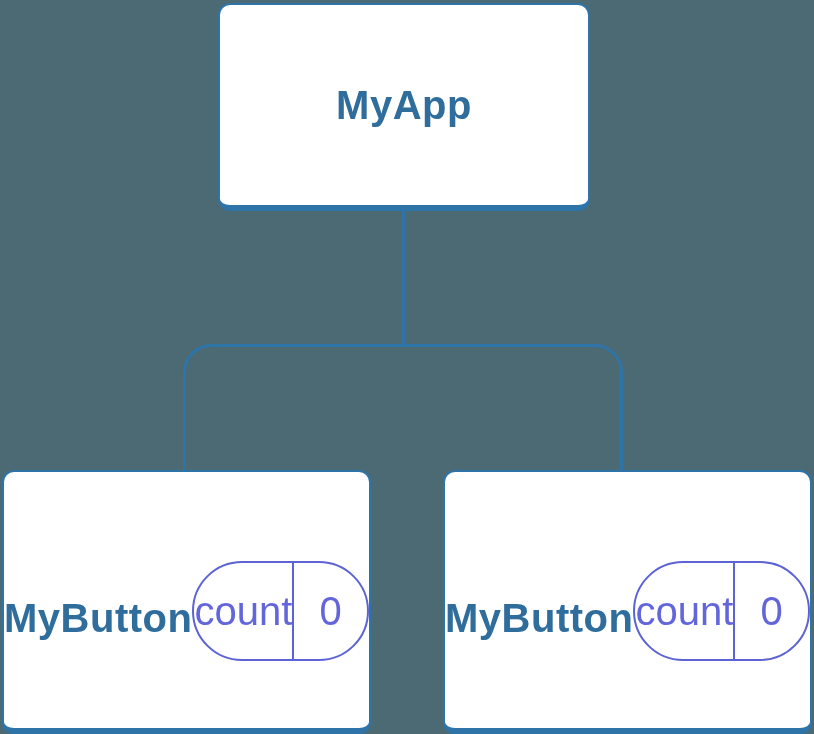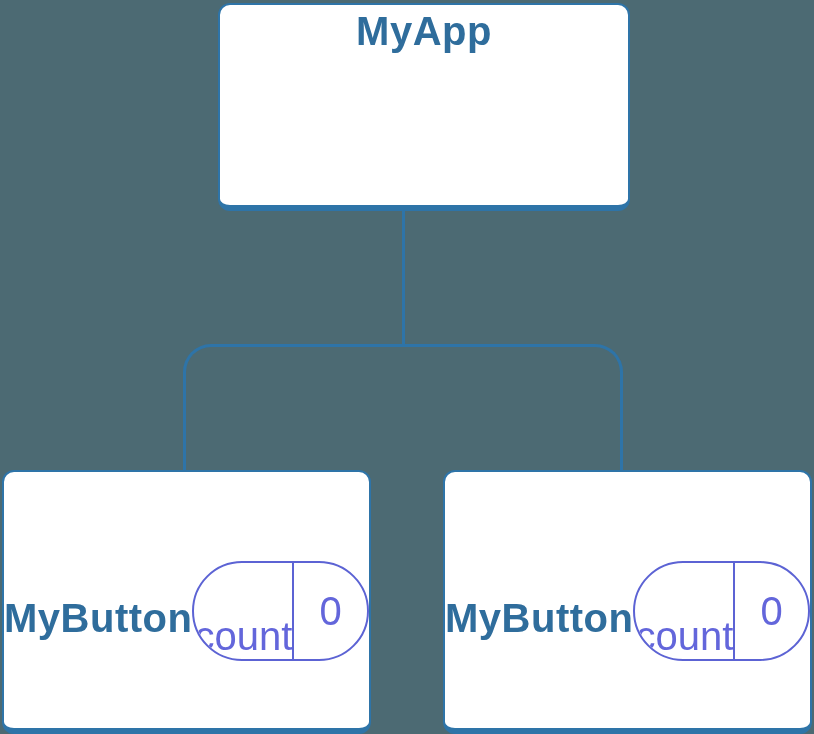--- a/index.html
+++ b/index.html
@@ -25,24 +25,24 @@
   .card {
     position: absolute;
     background: var(--card_bg);
     border: 2px solid var(--stroke_blue);
     border-bottom-width: 6px;
     border-radius: 12px;
   }
   .card-root {
     left: 218px;
     top: 3px;
-    width: 412px;
+    width: 372px;
     height: 208px;
     display: flex;
-    align-items: flex-start;
+    align-items: center;
     justify-content: center;
   }
   .card-child {
     top: 470px;
     width: 369px;
     height: 264px;
     display: flex;
     flex-direction: row;
     align-items: center;
   }
@@ -83,21 +83,21 @@
     border: 2.5px solid var(--pill_border);
     border-radius: 50px;
     display: flex;
     align-items: stretch;
     overflow: hidden;
     background: var(--card_bg);
   }
   .pill-key-cell {
     flex: 1;
     display: flex;
-    align-items: flex-end;
+    align-items: center;
     justify-content: center;
   }
   .pill-value-cell {
     width: 91px;
     border-left: 2.5px solid var(--pill_border);
     display: flex;
     align-items: center;
     justify-content: center;
   }
   .pill-text {

